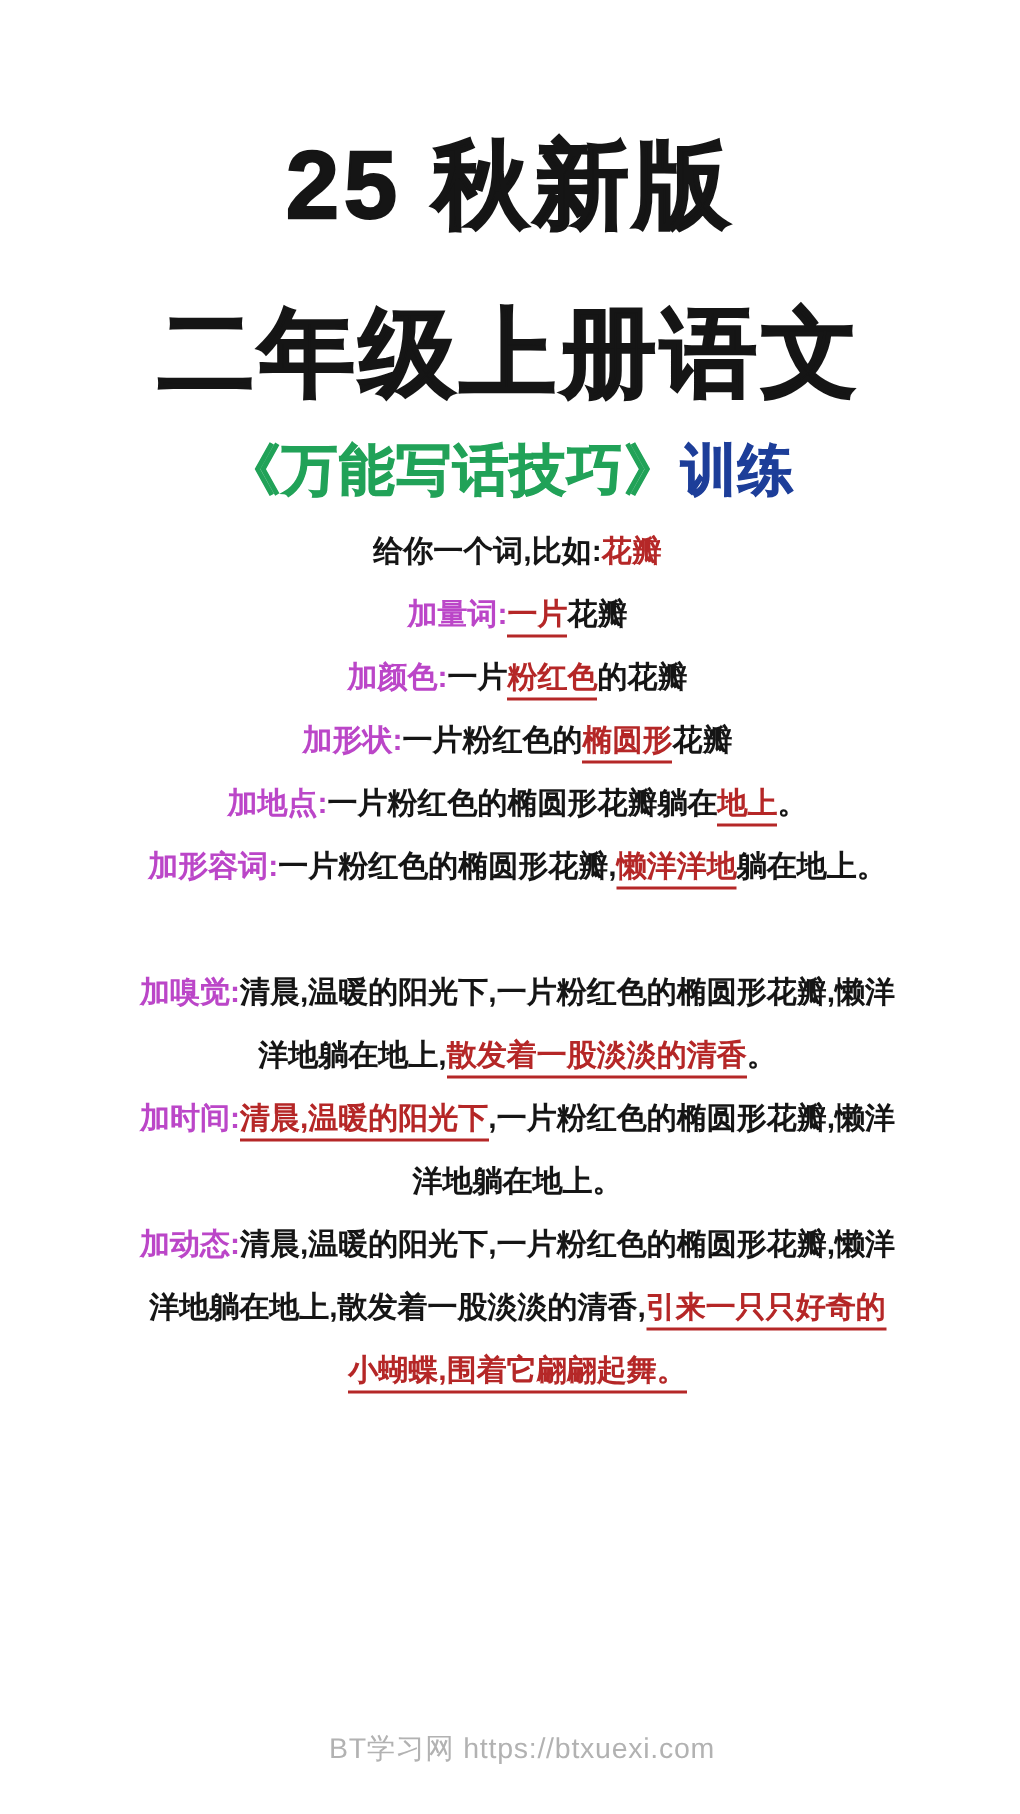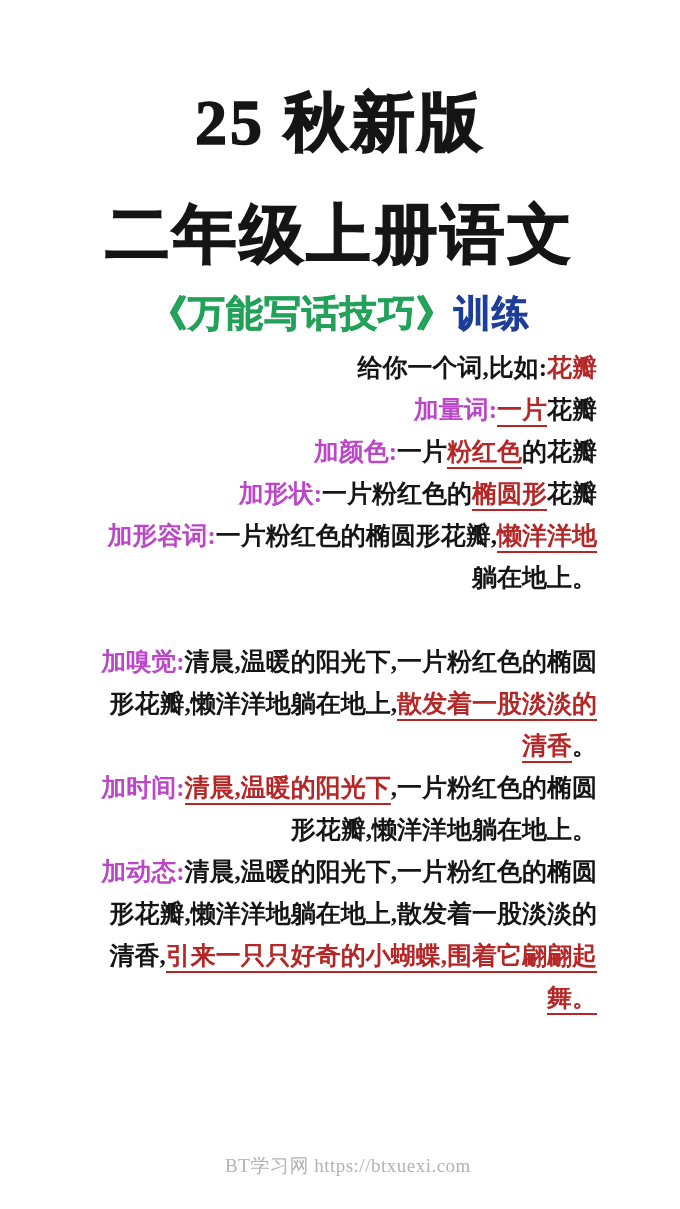--- a/index.html
+++ b/index.html
@@ -4,21 +4,21 @@
 <style>
   * { margin: 0; padding: 0; box-sizing: border-box; }
   html, body { background: #ffffff; }
   .page {
     position: relative;
     width: 604px;
     height: 1209px;
     margin: 0 auto;
     background: #ffffff;
     overflow: hidden;
-    font-family: Liberation Serif, serif;
+    font-family: Liberation Sans, sans-serif;
   }
   .header { padding-top: 90px; text-align: center; }
   .title {
     font-size: 64px;
     line-height: 66px;
     font-weight: 900;
     letter-spacing: 3px;
     color: var(--title, #151515);
     -webkit-text-stroke: 1.5px currentColor;
   }
@@ -29,25 +29,25 @@
     line-height: 40px;
     font-weight: 900;
     letter-spacing: 1px;
     text-align: center;
   }
   .subtitle .green { color: var(--subtitle_green, #21a258); -webkit-text-stroke: 0.8px currentColor; }
   .subtitle .blue  { color: var(--subtitle_blue, #1d3e99); -webkit-text-stroke: 0.8px currentColor; }
   .content {
     margin-top: 13px;
     padding: 0 45px 0 55px;
-    font-size: 25px;
+    font-size: 20px;
     line-height: 42px;
     font-weight: 700;
     color: var(--body_text, #151515);
-    text-align: right;
+    text-align: center;
   }
   .para { margin: 0; }
   .para.gap-before { margin-top: 42px; }
   .seg-body  { color: var(--body_text, #151515); }
   .seg-label { color: var(--label_purple, #bb46c8); }
   .seg-red   { color: var(--highlight_red, #b52727); }
   .seg-red-underline {
     color: var(--highlight_red, #b52727);
     border-bottom: 2px solid var(--highlight_red, #b52727);
     padding-bottom: 2px;
@@ -74,20 +74,21 @@
     <h2 class="subtitle">
       <span class="green">《万能写话技巧》</span><span class="blue">训练</span>
     </h2>
   </div>
 
   <div class="content" id="lesson-content">
       <p class="para"><span class="seg seg-body">给你一个词,比如:</span><span class="seg seg-red">花瓣</span></p>
       <p class="para"><span class="seg seg-label">加量词:</span><span class="seg seg-red-underline">一片</span><span class="seg seg-body">花瓣</span></p>
       <p class="para"><span class="seg seg-label">加颜色:</span><span class="seg seg-body">一片</span><span class="seg seg-red-underline">粉红色</span><span class="seg seg-body">的花瓣</span></p>
       <p class="para"><span class="seg seg-label">加形状:</span><span class="seg seg-body">一片粉红色的</span><span class="seg seg-red-underline">椭圆形</span><span class="seg seg-body">花瓣</span></p>
+      <p class="para"><span class="seg seg-label">加地点:</span><span class="seg seg-body">一片粉红色的椭圆形花瓣躺在</span><span class="seg seg-red-underline">地上</span><span class="seg seg-body">。</span></p>
       <p class="para"><span class="seg seg-label">加形容词:</span><span class="seg seg-body">一片粉红色的椭圆形花瓣,</span><span class="seg seg-red-underline">懒洋洋地</span><span class="seg seg-body">躺在地上。</span></p>
       <p class="para gap-before"><span class="seg seg-label">加嗅觉:</span><span class="seg seg-body">清晨,温暖的阳光下,一片粉红色的椭圆形花瓣,懒洋洋地躺在地上,</span><span class="seg seg-red-underline">散发着一股淡淡的清香</span><span class="seg seg-body">。</span></p>
       <p class="para"><span class="seg seg-label">加时间:</span><span class="seg seg-red-underline">清晨,温暖的阳光下</span><span class="seg seg-body">,一片粉红色的椭圆形花瓣,懒洋洋地躺在地上。</span></p>
       <p class="para"><span class="seg seg-label">加动态:</span><span class="seg seg-body">清晨,温暖的阳光下,一片粉红色的椭圆形花瓣,懒洋洋地躺在地上,散发着一股淡淡的清香,</span><span class="seg seg-red-underline">引来一只只好奇的小蝴蝶,围着它翩翩起舞。</span></p>
     </div>
 
   <div class="footer">BT学习网 https://btxuexi.com</div>
 
 </div>
 

